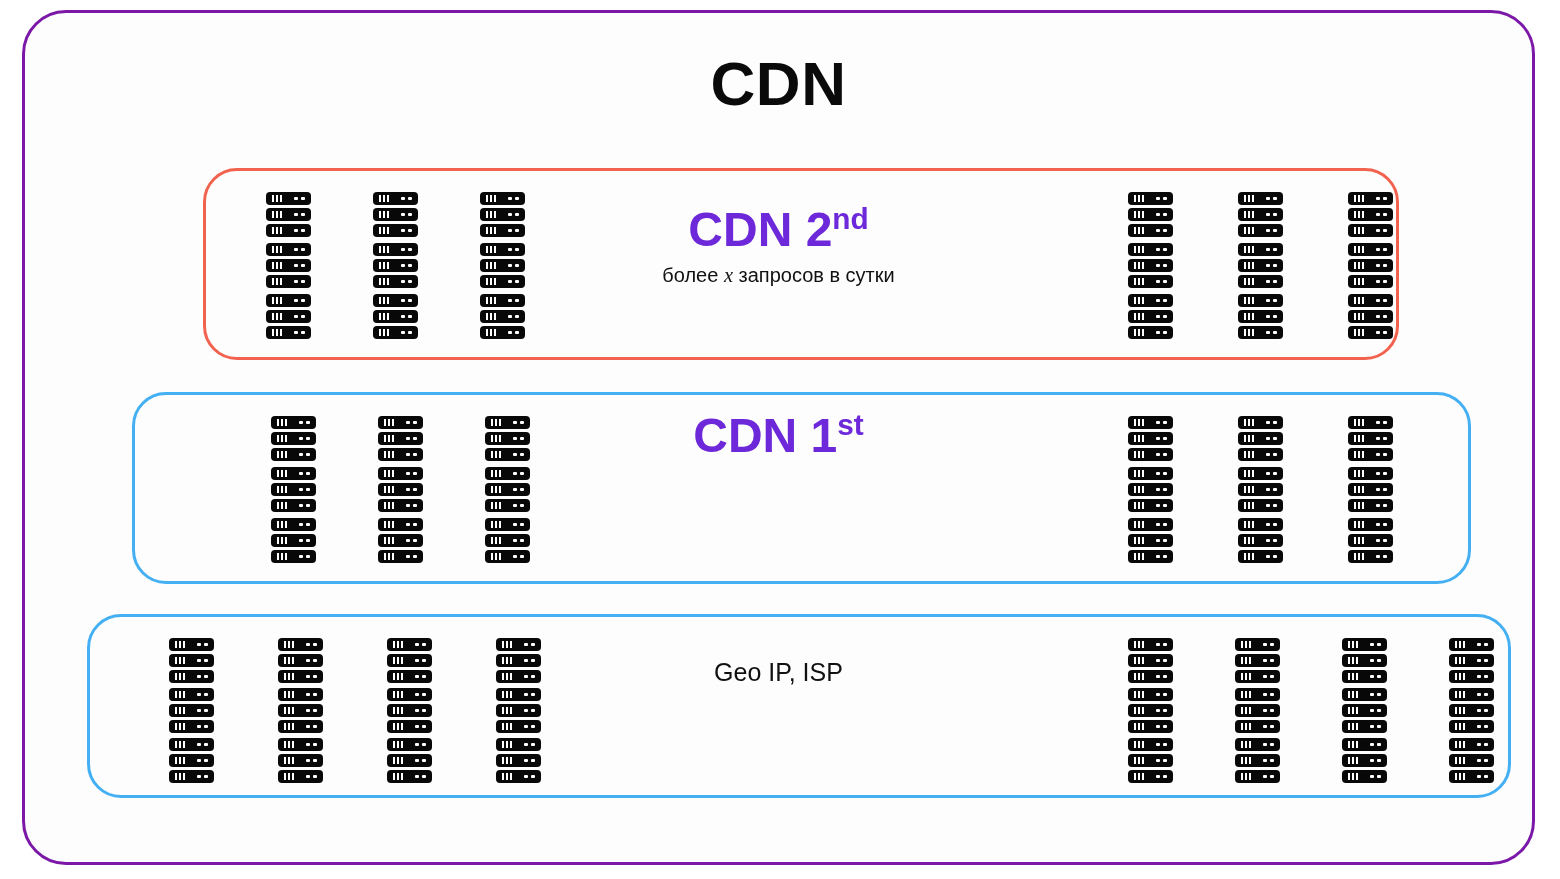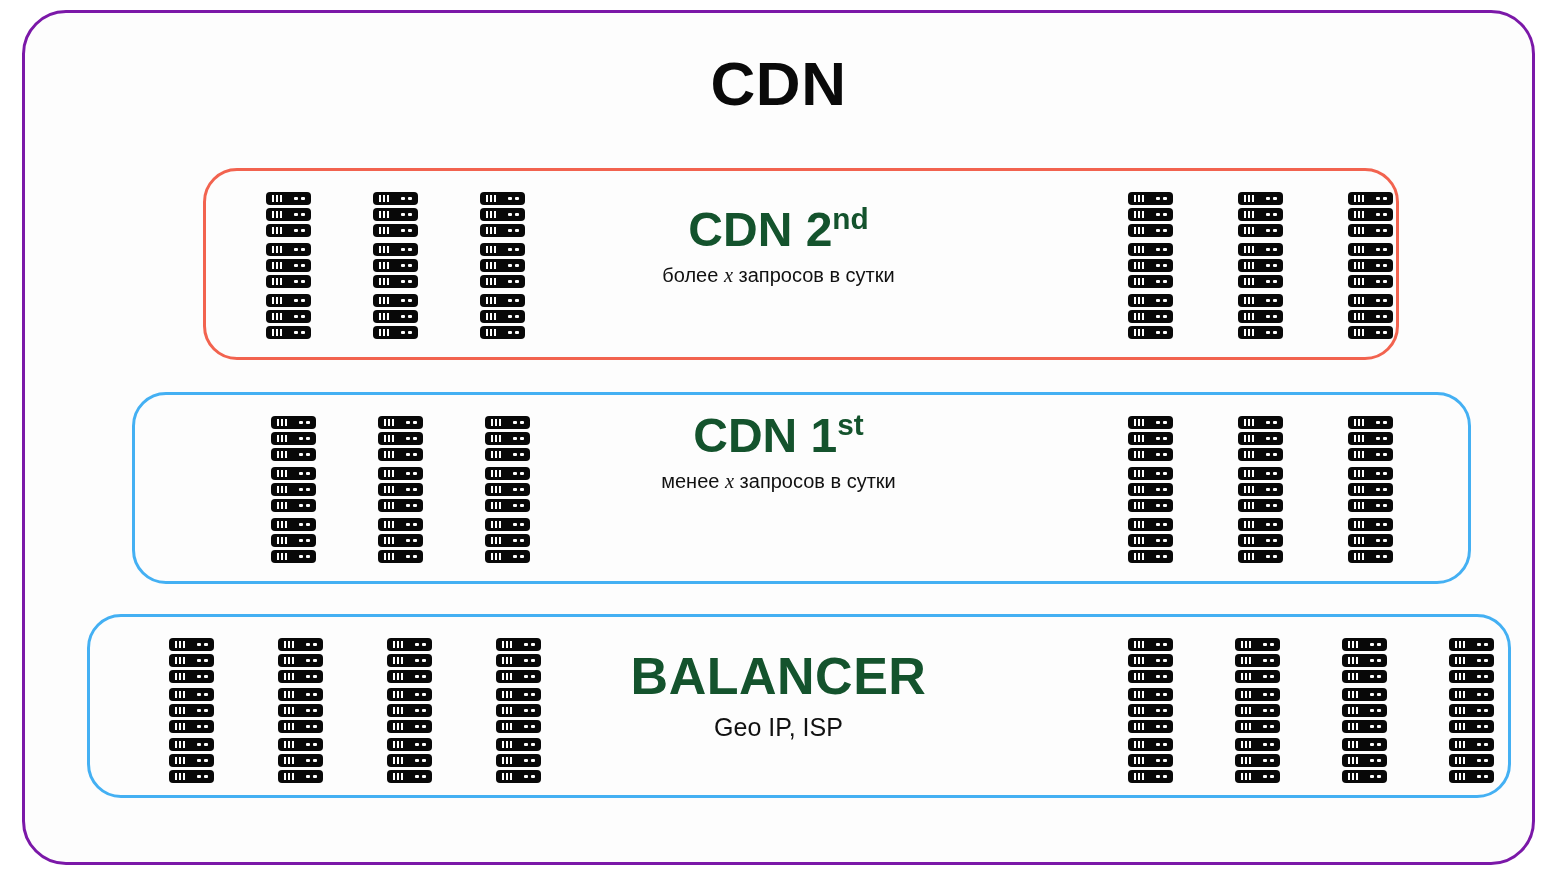--- a/index.html
+++ b/index.html
@@ -84,21 +84,21 @@
   .tier-label {
     position: absolute;
     left: 0;
     right: 0;
     text-align: center;
     pointer-events: none;
   }
   .tier-heading {
     font-size: 48px;
     font-weight: bold;
-    color: #14532d;
+    color: #6d28d9;
     line-height: 1.05;
     white-space: nowrap;
   }
   .tier-heading .ord {
     font-size: 0.62em;
     vertical-align: super;
     line-height: 0;
     font-weight: bold;
   }
   .tier-sub {
@@ -1495,21 +1495,20 @@
             <span class="leds-right">
               <i></i>
               <i></i>
             </span>
           </div>
       </div>
     </div>
 
     <div class="tier-label label-cdn1">
       <div class="tier-heading"><span>CDN 1</span><span class="ord">st</span></div>
-      <div class="tier-sub"><span>менее </span><span class="var">x</span><span> запросов в сутки</span></div>
     </div>
 
     <div class="tier tier-balancer" style="border-color: rgb(68, 176, 243);"></div>
 
     <div class="cluster cluster-balancer-left">
       <div class="stack">
         <div class="blade">
             <span class="leds-left">
               <i></i>
               <i></i>
@@ -2347,18 +2346,17 @@
             </span>
             <span class="leds-right">
               <i></i>
               <i></i>
             </span>
           </div>
       </div>
     </div>
 
     <div class="tier-label label-balancer">
-      <div class="tier-heading balancer-heading"><span>BALANCER</span><span class="ord"></span></div>
       <div class="tier-sub small"><span>Geo IP, ISP</span><span class="var"></span><span></span></div>
     </div>
 
   </div>
 </div>
 
 </body></html>

